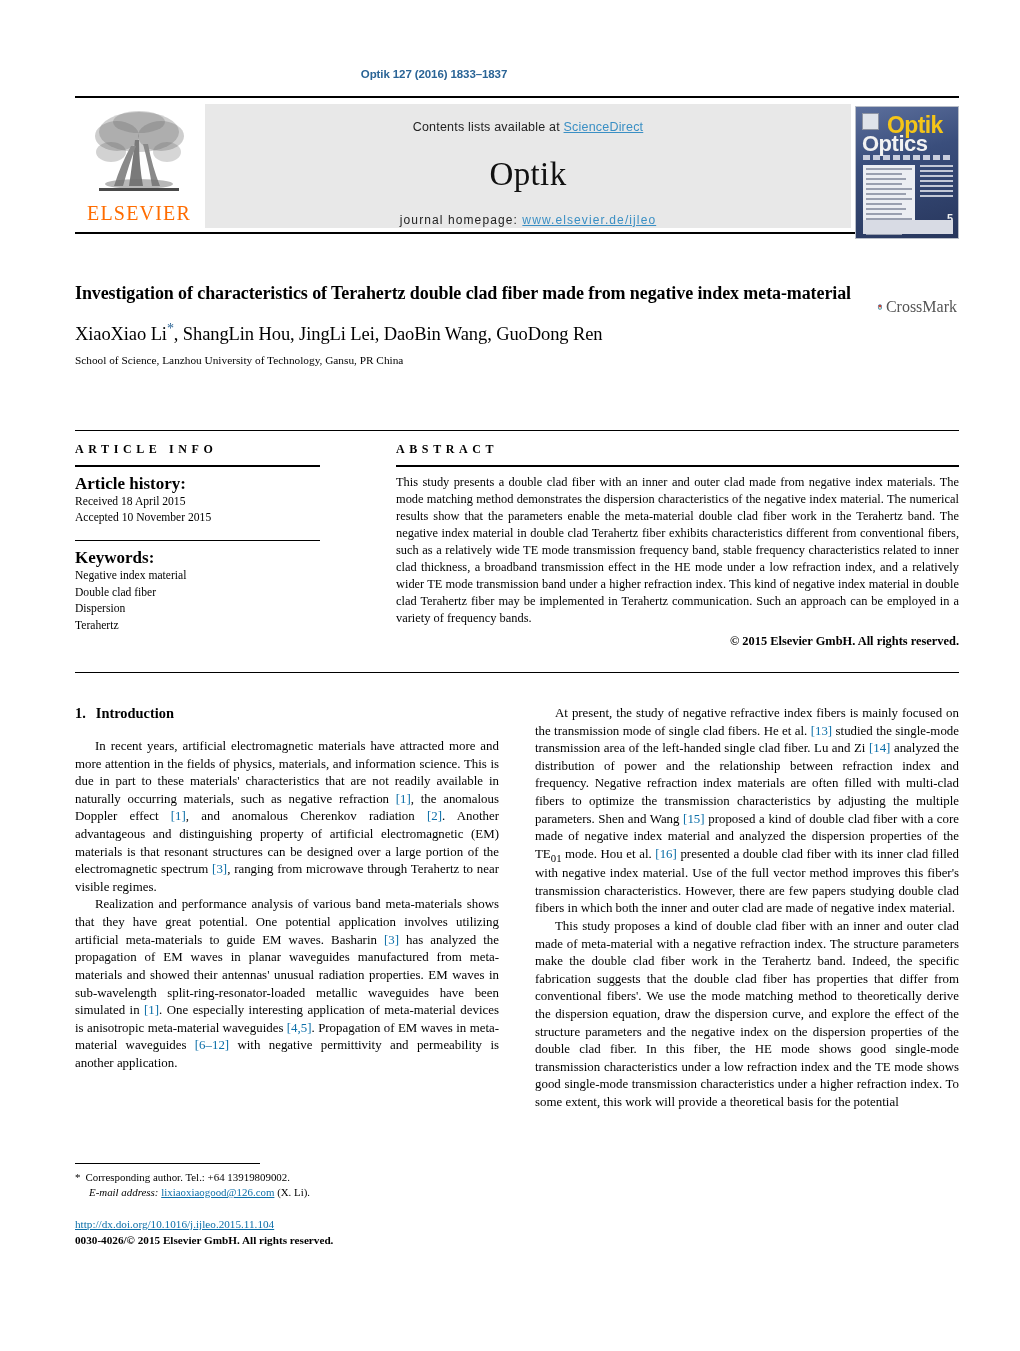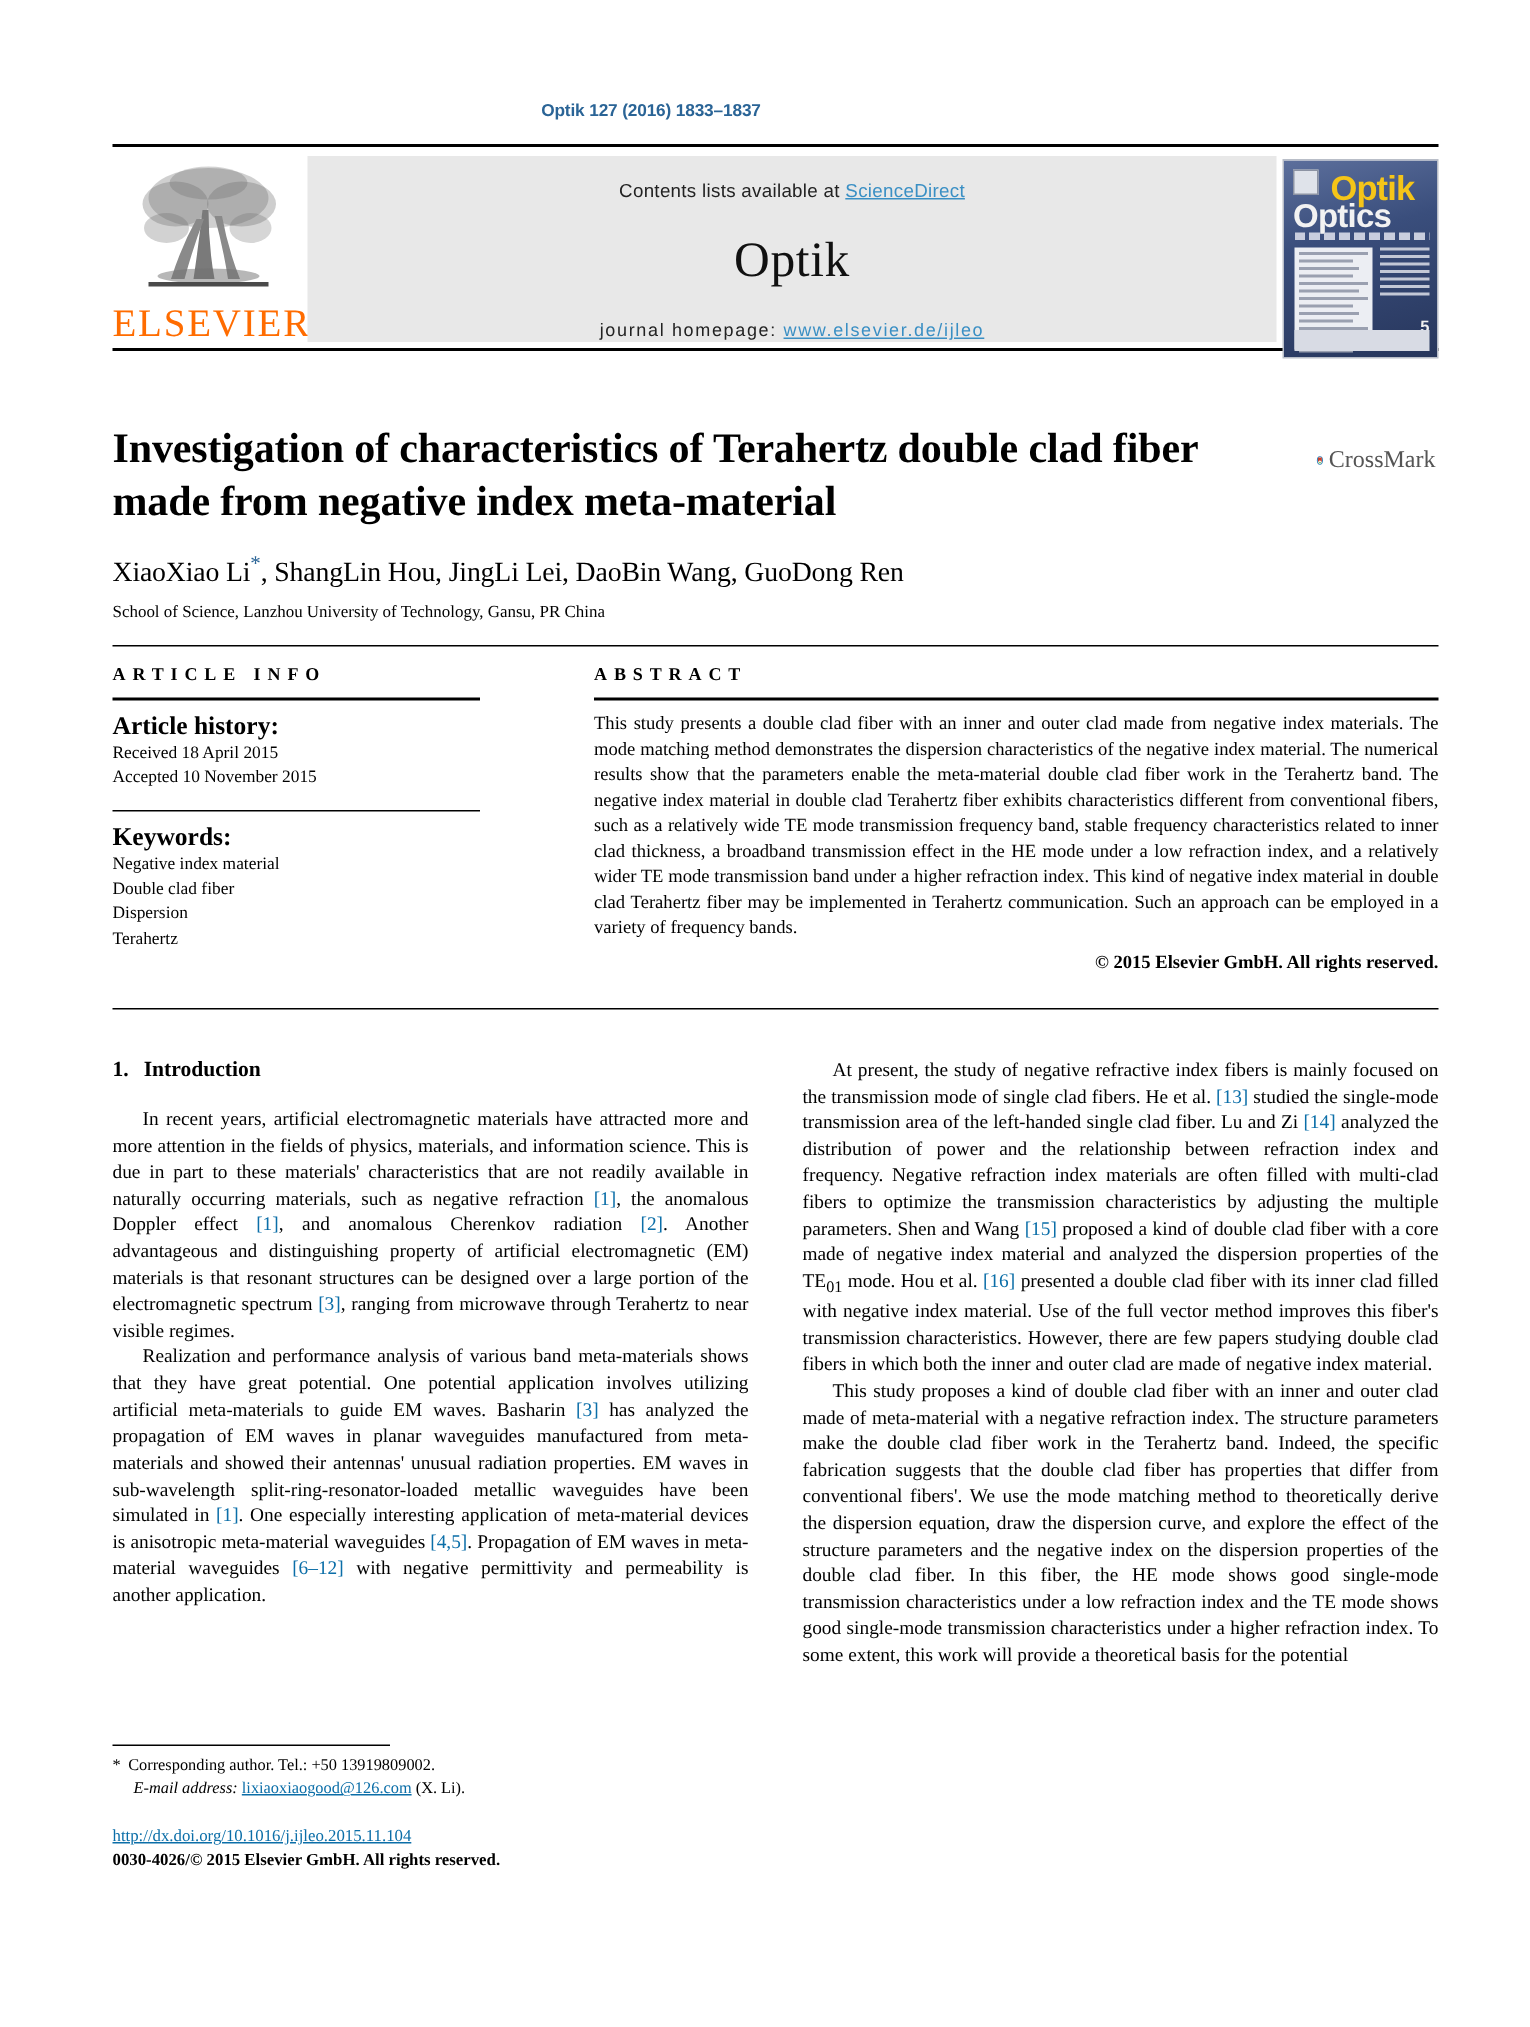--- a/index.html
+++ b/index.html
@@ -55,21 +55,21 @@
   .elsevier-logo {
     width: 128px;
     height: 124px;
     flex: 0 0 128px;
     position: relative;
     padding-top: 2px;
   }
   .tree-svg { display: block; margin: 0 auto; }
   .elsevier-word {
     font-family: "Liberation Serif", serif;
-    font-size: 26px;
+    font-size: 20px;
     letter-spacing: 1.2px;
     color: #ff6c00;
     text-align: center;
     line-height: 1;
     margin-top: 1px;
   }
   .journal-band {
     flex: 1 1 auto;
     background: #e8e8e8;
     height: 124px;
@@ -190,21 +190,21 @@
   }
 
   
   .title-block {
     position: absolute;
     left: 75px; top: 282px;
     width: 884px;
   }
   .article-title {
     font-family: "Liberation Serif", serif;
-    font-size: 28px;
+    font-size: 18px;
     line-height: 1.26;
     color: #000;
     width: 790px;
     letter-spacing: -0.1px;
   }
   .authors {
     font-family: "Liberation Serif", serif;
     font-size: 18.5px;
     margin-top: 16px;
     letter-spacing: -0.1px;
@@ -487,21 +487,21 @@
 
     <div class="bcol">
       <p class="para">At present, the study of negative refractive index fibers is mainly focused on the transmission mode of single clad fibers. He et al. <span class="ref">[13]</span> studied the single-mode transmission area of the left-handed single clad fiber. Lu and Zi <span class="ref">[14]</span> analyzed the distribution of power and the relationship between refraction index and frequency. Negative refraction index materials are often filled with multi-clad fibers to optimize the transmission characteristics by adjusting the multiple parameters. Shen and Wang <span class="ref">[15]</span> proposed a kind of double clad fiber with a core made of negative index material and analyzed the dispersion properties of the TE<sub>01</sub> mode. Hou et al. <span class="ref">[16]</span> presented a double clad fiber with its inner clad filled with negative index material. Use of the full vector method improves this fiber's transmission characteristics. However, there are few papers studying double clad fibers in which both the inner and outer clad are made of negative index material.</p>
       <p class="para">This study proposes a kind of double clad fiber with an inner and outer clad made of meta-material with a negative refraction index. The structure parameters make the double clad fiber work in the Terahertz band. Indeed, the specific fabrication suggests that the double clad fiber has properties that differ from conventional fibers'. We use the mode matching method to theoretically derive the dispersion equation, draw the dispersion curve, and explore the effect of the structure parameters and the negative index on the dispersion properties of the double clad fiber. In this fiber, the HE mode shows good single-mode transmission characteristics under a low refraction index and the TE mode shows good single-mode transmission characteristics under a higher refraction index. To some extent, this work will provide a theoretical basis for the potential</p>
     </div>
   </div>
 
   <div class="footnote-rule"></div>
   <div class="footnote">
     <div>
-      <span class="fn-star">*</span><span>Corresponding author. Tel.: +50 13919809002.</span>
+      <span class="fn-star">*</span><span>Corresponding author. Tel.: +64 13919809002.</span>
     </div>
     <div class="fn-indent">
       <span class="fn-italic">E-mail address:</span>
       <a class="link" href="#">lixiaoxiaogood@126.com</a>
       <span>(X. Li).</span>
     </div>
   </div>
 
   <div class="doi-block">
     <a class="doi-link" href="#">http://dx.doi.org/10.1016/j.ijleo.2015.11.104</a>

